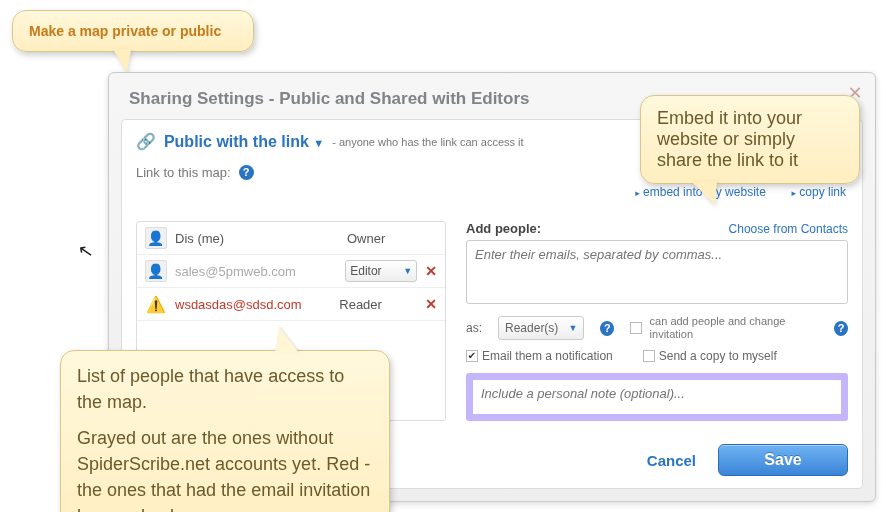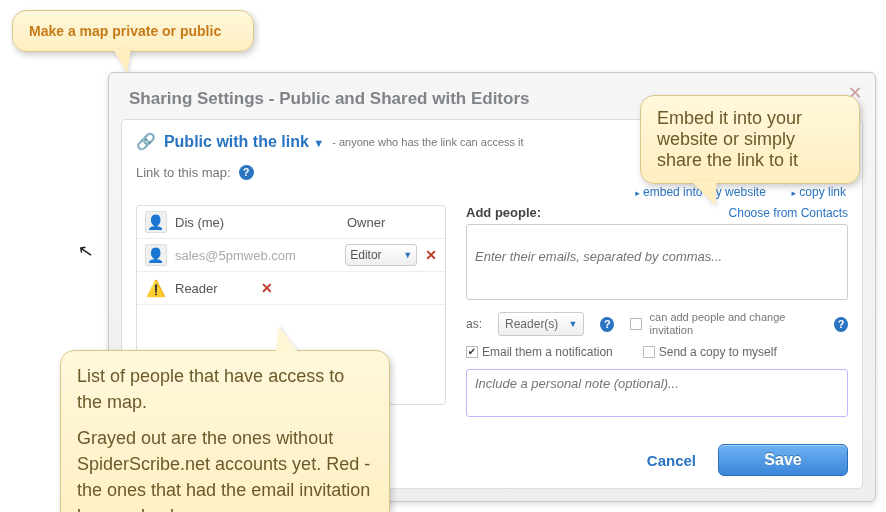--- a/index.html
+++ b/index.html
@@ -101,21 +101,21 @@
     padding: 6px 8px;
     border: 1px solid #ccc;
     border-radius: 3px;
     color: #2a74c2;
     font-size: 13px;
     background: #fff;
   }
   .link-actions {
     text-align: right;
     padding-right: 2px;
-    margin-bottom: 6px;
+    margin-bottom: 22px;
   }
   .link-actions a {
     color: #2a74c2;
     font-size: 12px;
     margin-left: 22px;
     text-decoration: none;
     cursor: pointer;
   }
   .tri { font-size: 9px; }
   .body-cols {
@@ -188,24 +188,24 @@
   .addp-head {
     display: flex;
     justify-content: space-between;
     align-items: center;
     margin-bottom: 4px;
   }
   .addp-title { font-weight: bold; color: #444; }
   .contacts-link { color: #2a74c2; font-size: 12px; cursor: pointer; }
   .emails {
     width: 100%;
-    height: 76px;
+    height: 64px;
     border: 1px solid #ccc;
     border-radius: 3px;
-    padding: 24px 8px;
+    padding: 6px 8px;
     font-family: inherit;
     font-size: 13px;
     font-style: italic;
     color: #000000;
     resize: none;
   }
   .as-row {
     display: flex;
     align-items: center;
     gap: 16px;
@@ -242,21 +242,21 @@
   .opt-row {
     display: flex;
     gap: 30px;
     margin-top: 8px;
     font-size: 12px;
     color: #666;
   }
   .note {
     width: 100%;
     height: 48px;
-    border: 1px solid #c4b5fd;
+    border: 7px solid #c4b5fd;
     border-radius: 3px;
     padding: 6px 8px;
     margin-top: 10px;
     font-family: inherit;
     font-size: 13px;
     font-style: italic;
     color: #999;
     resize: none;
   }
   .footer {
@@ -390,20 +390,21 @@
           <div class="avatar">👤</div>
           <div class="p-name">sales@5pmweb.com</div>
           <div class="role-select">
             <span>Editor</span>
             <span class="c">▼</span>
           </div>
           <div class="remove-x">✕</div>
         </div>
         <div class="p-row">
           <div class="warn-ico">⚠️</div>
+          <div class="p-name red">wsdasdas@sdsd.com</div>
           <div class="p-role" style="width:78px">Reader</div>
           <div class="remove-x">✕</div>
         </div>
       </div>
 
       <div class="right-col">
         <div class="addp-head">
           <span class="addp-title">Add people:</span>
           <span class="contacts-link">Choose from Contacts</span>
         </div>

